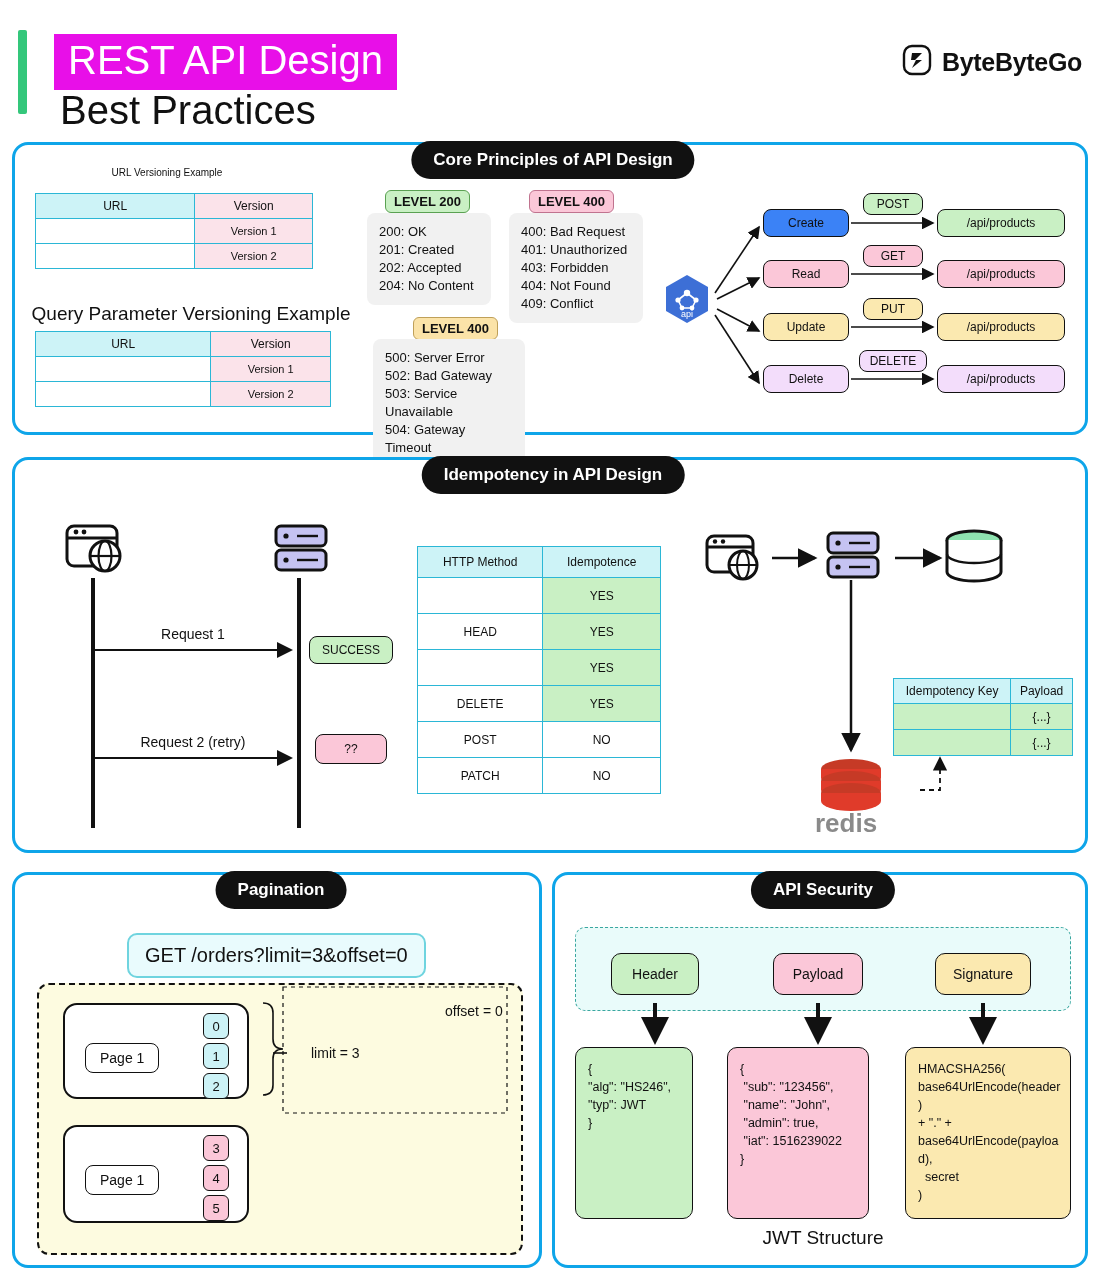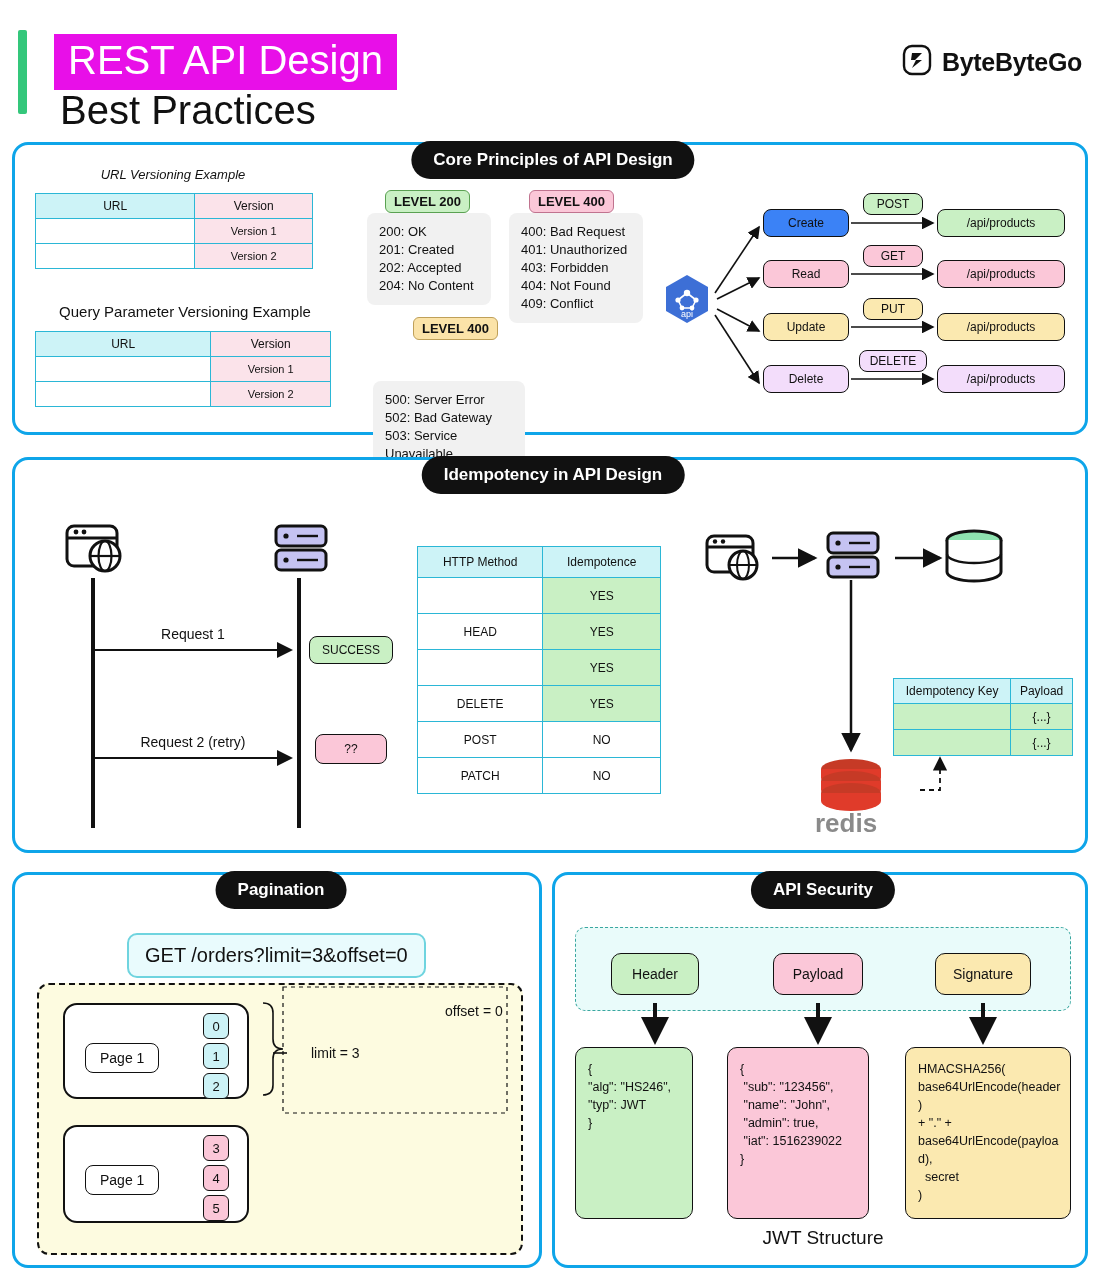--- a/index.html
+++ b/index.html
@@ -113,39 +113,39 @@
           <path d="M10 9 L20 9 L13 16 L20 16 L10 24 L14 16 L9 16 Z" fill="#111"></path>
         </svg>
       </span>
       <span class="brand-name">ByteByteGo</span>
     </div>
   </div>
 
   <div class="panel" style="left:12px; top:142px; width:1076px; height:293px;">
     <div class="panel-title" style="left:538px; top:-4px;">Core Principles of API Design</div>
 
-    <div class="lbl center" style="left:8px; top:22px; width:300px; font-size:13px;font-style:italic;">URL Versioning Example</div>
+    <div class="lbl center" style="left:2px; top:22px; width:300px; font-size:10px;">URL Versioning Example</div>
     <table class="grid url-tbl" style="left:20px; top:48px; width:278px;">
       <tbody>
           <tr>
         <th style="width:160px;">URL</th>
         <th class="ver" style="width:118px;">Version</th>
       </tr>
       <tr>
         <td></td>
         <td class="ver">Version 1</td>
       </tr>
       <tr>
         <td></td>
         <td class="ver">Version 2</td>
       </tr>
     </tbody>
       </table>
 
-    <div class="lbl center" style="left:10px; top:158px; width:320px; font-size:15px;">Query Parameter Versioning Example</div>
+    <div class="lbl center" style="left:16px; top:158px; width:320px; font-size:19px;">Query Parameter Versioning Example</div>
     <table class="grid url-tbl" style="left:20px; top:186px; width:296px;">
       <tbody>
           <tr>
         <th style="width:176px;">URL</th>
         <th class="ver" style="width:120px;">Version</th>
       </tr>
       <tr>
         <td></td>
         <td class="ver">Version 1</td>
       </tr>
@@ -167,21 +167,21 @@
     <div class="tag" style="left:514px; top:45px; background:#fbc7d8; border:1.5px solid #c0738f;">LEVEL 400</div>
     <div class="codebox" style="left:494px; top:68px; width:134px;">
       <div>400: Bad Request</div>
       <div>401: Unauthorized</div>
       <div>403: Forbidden</div>
       <div>404: Not Found</div>
       <div>409: Conflict</div>
     </div>
 
     <div class="tag" style="left:398px; top:172px; background:#fbe3a8; border:1.5px solid #bfa059;">LEVEL 400</div>
-    <div class="codebox" style="left:358px; top:194px; width:152px;margin-top:42px;">
+    <div class="codebox" style="left:358px; top:194px; width:152px;">
       <div>500: Server Error</div>
       <div>502: Bad Gateway</div>
       <div>503: Service Unavailable</div>
       <div>504: Gateway Timeout</div>
     </div>
 
     <div style="position:absolute; left:648px; top:128px;">
       <svg width="48" height="52" viewBox="0 0 48 52">
         <polygon points="24,2 45,14 45,38 24,50 3,38 3,14" fill="#3d6fd6"></polygon>
         <g fill="#fff">

